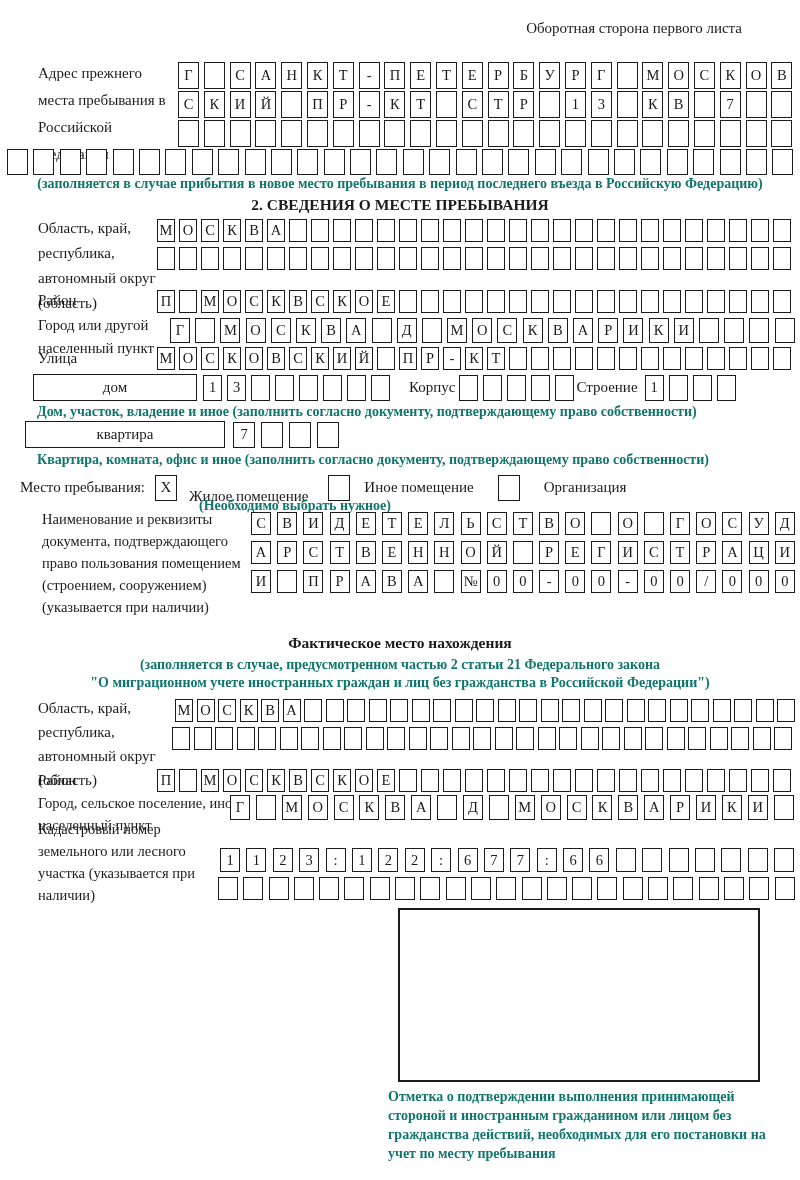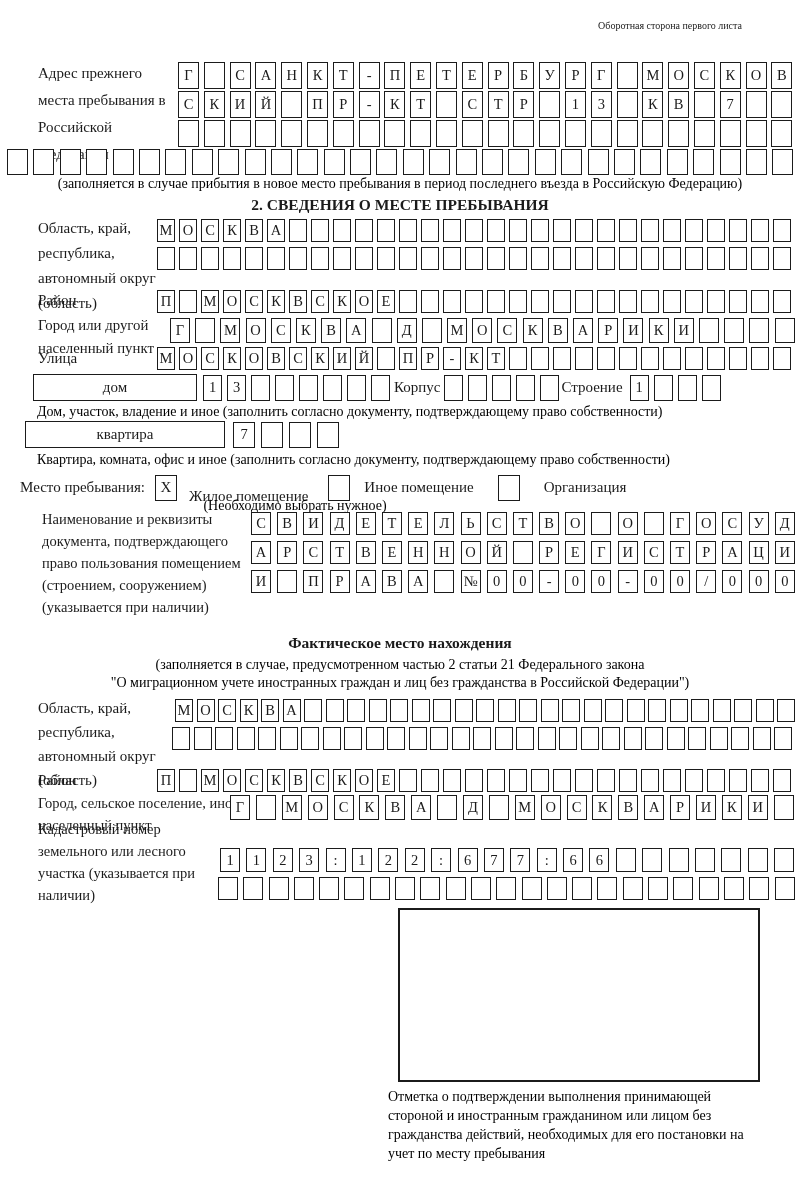--- a/index.html
+++ b/index.html
@@ -4,21 +4,21 @@
 <style>
   html,body{margin:0;padding:0;background:#ffffff;}
   .page{
     position:relative;width:800px;height:1180px;background:#ffffff;
     font-family:"Liberation Serif","DejaVu Serif",serif;color:#1b1b1b;overflow:hidden;
   }
   .abs{position:absolute;}
   .lbl{position:absolute;font-size:15px;line-height:25px;color:#1b1b1b;}
   .lbl-sm{font-size:14.5px;line-height:22px;}
   .hdr{position:absolute;left:0;width:800px;text-align:center;font-weight:bold;font-size:15.5px;}
-  .cap{position:absolute;font-size:14px;color:#000000;}
+  .cap{position:absolute;font-size:14px;color:#0f766e;font-weight:bold;}
   .center{left:0;width:800px;text-align:center;}
   .cells{position:absolute;display:flex;}
   .cell{
     box-sizing:border-box;border:1.8px solid #1b1b1b;background:#fff;
     display:flex;align-items:center;justify-content:center;
     font-size:14.5px;color:#1b1b1b;flex:0 0 auto;
   }
   .r-s1{gap:4.8px}   .r-s1 .cell{width:21px;height:27px}
   .r-full{gap:5.4px} .r-full .cell{width:21px;height:26px}
   .r-29{gap:4px}     .r-29 .cell{width:18px;height:23px}
@@ -40,21 +40,21 @@
     box-sizing:border-box;width:22px;height:26px;border:1.8px solid #1b1b1b;
     display:flex;align-items:center;justify-content:center;font-size:15px;flex:0 0 auto;
   }
   .stamp-box{position:absolute;box-sizing:border-box;border:2px solid #1b1b1b;background:#fff;}
 </style>
 </head>
 <body>
 
 <div class="page">
 
-  <div class="abs" style="top:20px;right:58px;font-size:10px;">Оборотная сторона первого листа</div>
+  <div class="abs" style="top:20px;right:58px;font-size:15px;">Оборотная сторона первого листа</div>
 
   <div class="lbl" style="top:60px;left:38px;width:135px;line-height:27px;">Адрес прежнего места пребывания в Российской Федерации</div>
   <div class="cells r-s1" style="top:62px;left:178px;">
       <div class="cell">Г</div>
       <div class="cell"></div>
       <div class="cell">С</div>
       <div class="cell">А</div>
       <div class="cell">Н</div>
       <div class="cell">К</div>
       <div class="cell">Т</div>
@@ -328,21 +328,21 @@
     <div class="cells r-house" style="position:static;margin-left:6px;">
         <div class="cell">1</div>
         <div class="cell">3</div>
         <div class="cell"></div>
         <div class="cell"></div>
         <div class="cell"></div>
         <div class="cell"></div>
         <div class="cell"></div>
         <div class="cell"></div>
       </div>
-    <div class="inlbl" style="margin-left:4px;">Корпус</div>
+    <div class="inlbl" style="margin-left:19px;">Корпус</div>
     <div class="cells r-house" style="position:static;margin-left:4px;">
         <div class="cell"></div>
         <div class="cell"></div>
         <div class="cell"></div>
         <div class="cell"></div>
         <div class="cell"></div>
       </div>
     <div class="inlbl" style="margin-left:2px;text-align:center;">Строение</div>
     <div class="cells r-house" style="position:static;margin-left:7px;">
         <div class="cell">1</div>

